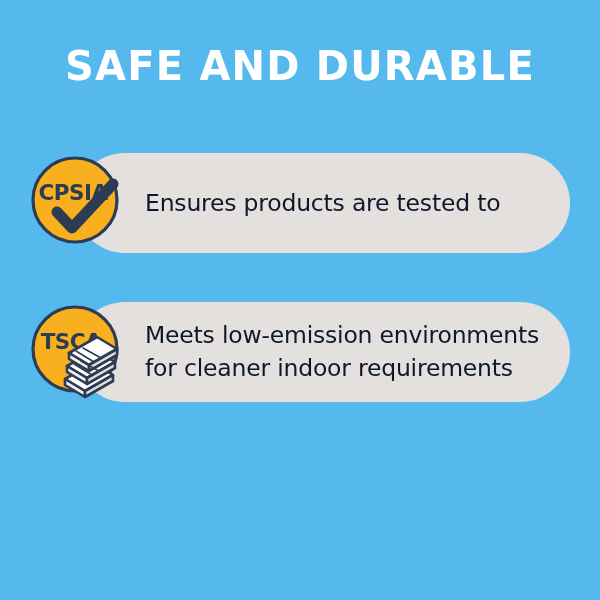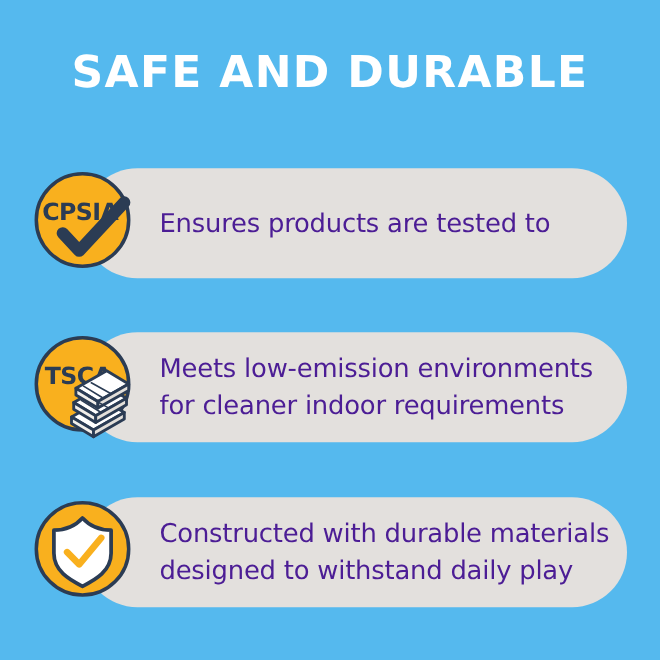--- a/index.html
+++ b/index.html
@@ -60,21 +60,21 @@
 
   .panel-text {
     position: absolute;
     left: 145px;
     top: 7px;
     width: 420px;
     height: 100px;
     display: flex;
     flex-direction: column;
     justify-content: center;
-    color: #4c1d95;
+    color: #0f172a;
     font-family: "DejaVu Sans", sans-serif;
     font-size: 23.5px;
     line-height: 33px;
     letter-spacing: -0.2px;
   }
   .panel-text .line {
     white-space: nowrap;
   }
 
   .badge {
@@ -144,32 +144,14 @@
 
           <path d="M45 46 L63 57" stroke-width="1.5" fill="none"></path>
           <path d="M52 43 L70 53" stroke-width="1.5" fill="none"></path>
           <path d="M43 59 L61 70" stroke-width="1.5" fill="none"></path>
           <path d="M50 56 L68 66" stroke-width="1.5" fill="none"></path>
         </g>
       </svg>
     </div>
   </div>
 
-  <div class="row row-3">
-    <div class="panel"></div>
-
-    <div class="panel-text">
-      <span class="line">Constructed with durable materials</span>
-      <span class="line">designed to withstand daily play</span>
-    </div>
-
-    <div class="badge">
-      <svg viewBox="0 0 92 92" xmlns="http://www.w3.org/2000/svg">
-        <circle cx="44" cy="44" r="42" fill="#f9b01e" stroke="#2b3c54" stroke-width="3.2"></circle>
-        <g>
-          <path d="M44 16 C52 25 63 27 70 27 L70 48 C70 64 56 72 44 78 C32 72 18 64 18 48 L18 27 C25 27 36 25 44 16 Z" fill="#ffffff" stroke="#2b3c54" stroke-width="3.4" stroke-linejoin="round"></path>
-          <path d="M30 47 L41 58 L61 34" fill="none" stroke="#f9b01e" stroke-width="6" stroke-linecap="round" stroke-linejoin="round"></path>
-        </g>
-      </svg>
-    </div>
-  </div>
 
 </div>
 
 </body></html>

